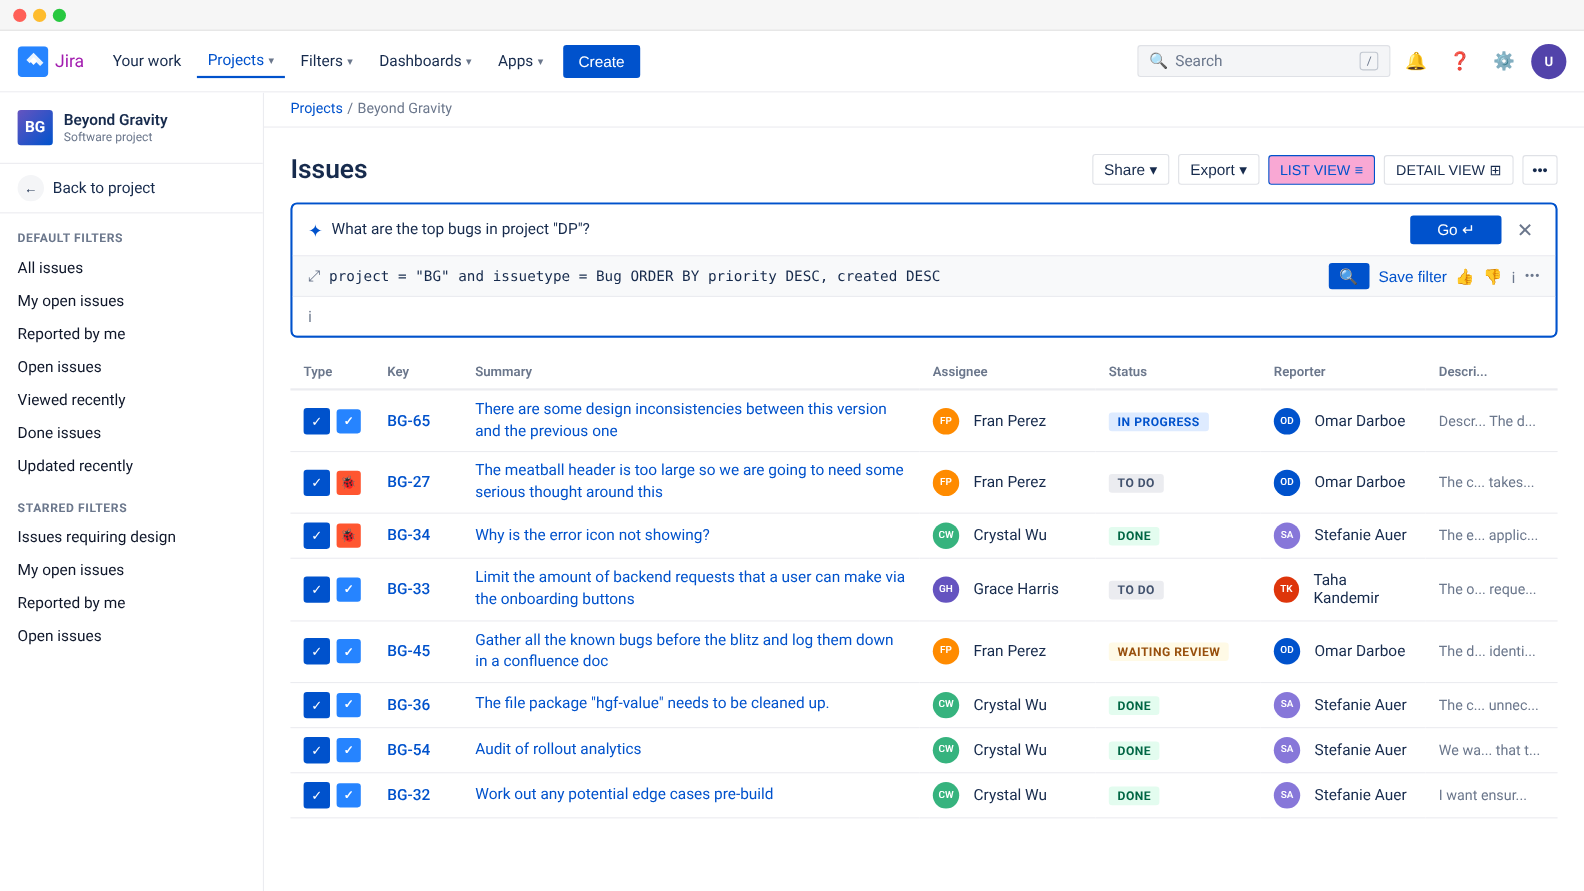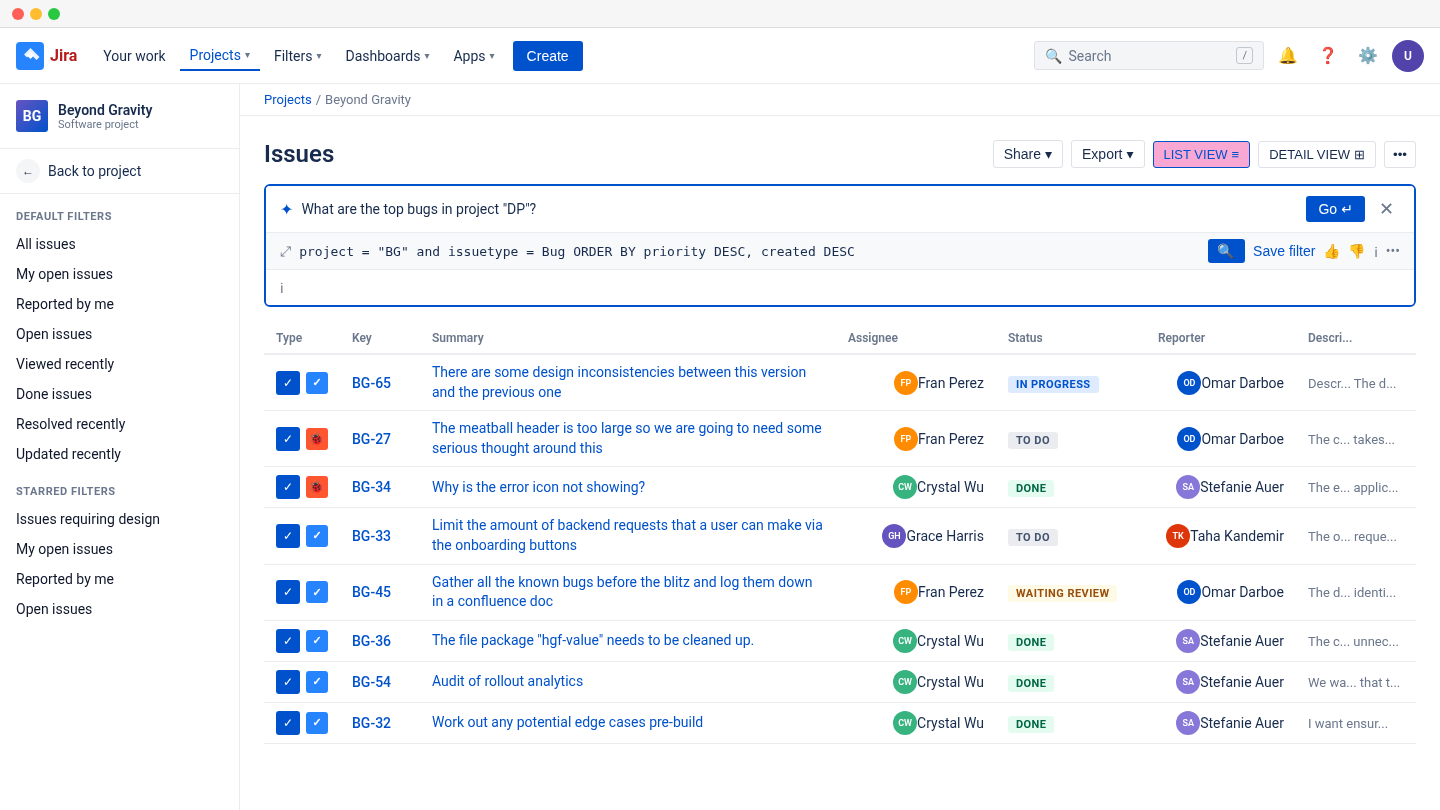--- a/index.html
+++ b/index.html
@@ -2,21 +2,21 @@
 <html><head>
   <meta charset="utf-8">
   <style>
     * { box-sizing: border-box; margin: 0; padding: 0; }
     body { font-family: -apple-system, BlinkMacSystemFont, "Segoe UI", Roboto, sans-serif; font-size: 14px; background: #fff; color: #172b4d; }
 
     
     .topbar { display: flex; align-items: center; height: 56px; background: #fff; border-bottom: 1px solid #ebecf0; padding: 0 16px; gap: 8px; }
     .topbar-logo { display: flex; align-items: center; gap: 6px; margin-right: 8px; }
     .jira-logo-icon { width: 28px; height: 28px; }
-    .jira-logo-text { font-size: 16px; font-weight: 700; color: #b91c1c; }
+    .jira-logo-text { font-size: 16px; font-weight: 400; color: #a21caf; }
     .topbar-nav { display: flex; align-items: center; gap: 4px; flex: 1; }
     .nav-item { padding: 6px 10px; border-radius: 3px; cursor: pointer; font-size: 14px; color: #172b4d; display: flex; align-items: center; gap: 4px; white-space: nowrap; }
     .nav-item.active { color: #0052cc; border-bottom: 2px solid #0052cc; border-radius: 0; }
     .nav-item .chevron { font-size: 10px; color: #6b778c; }
     .btn-create { background: #0052cc; color: #fff; border: none; padding: 7px 14px; border-radius: 3px; font-size: 14px; font-weight: 500; cursor: pointer; margin-left: 4px; }
     .topbar-right { display: flex; align-items: center; gap: 8px; margin-left: auto; }
     .search-box { display: flex; align-items: center; border: 1px solid #dfe1e6; border-radius: 3px; padding: 5px 10px; gap: 6px; background: #f4f5f7; width: 230px; cursor: pointer; }
     .search-placeholder { color: #6b778c; font-size: 14px; flex: 1; }
     .search-slash { border: 1px solid #c1c7d0; border-radius: 3px; padding: 1px 5px; font-size: 11px; color: #6b778c; }
     .icon-btn { width: 32px; height: 32px; border-radius: 50%; display: flex; align-items: center; justify-content: center; cursor: pointer; color: #6b778c; font-size: 16px; }
@@ -47,41 +47,41 @@
     .btn-share, .btn-export { border: 1px solid #dfe1e6; background: #fff; border-radius: 3px; padding: 5px 10px; font-size: 14px; cursor: pointer; display: flex; align-items: center; gap: 4px; color: #172b4d; }
     .view-btn { border: 1px solid #dfe1e6; background: #fff; border-radius: 3px; padding: 5px 10px; font-size: 13px; cursor: pointer; color: #172b4d; display: flex; align-items: center; gap: 4px; }
     .view-btn.active { background: #f9a8d4; border-color: #0052cc; color: #0052cc; }
     .btn-more { border: 1px solid #dfe1e6; background: #fff; border-radius: 3px; padding: 5px 8px; cursor: pointer; color: #172b4d; }
 
     
     .ai-query-box { border: 2px solid #0052cc; border-radius: 6px; margin-bottom: 16px; overflow: hidden; }
     .ai-query-top { display: flex; align-items: center; padding: 10px 14px; gap: 8px; background: #fff; }
     .ai-icon { color: #0052cc; font-size: 16px; }
     .ai-question { flex: 1; font-size: 14px; color: #172b4d; }
-    .btn-go { background: #0052cc; color: #fff; border: none; border-radius: 3px; padding: 5px 12px; cursor: pointer; font-size: 14px; display: flex; align-items: center; gap: 4px; }
+    .btn-go { background: #0052cc; color: #fff; border: none; border-radius: 3px; padding: 5px 24px; cursor: pointer; font-size: 14px; display: flex; align-items: center; gap: 4px; }
     .btn-close-ai { background: none; border: none; cursor: pointer; color: #6b778c; font-size: 18px; padding: 2px 6px; }
     .ai-jql-row { display: flex; align-items: center; padding: 6px 14px; background: #f8f9fa; border-top: 1px solid #ebecf0; gap: 8px; }
     .jql-input { flex: 1; font-family: monospace; font-size: 13px; color: #172b4d; background: transparent; border: none; outline: none; }
     .jql-expand { color: #6b778c; cursor: pointer; font-size: 14px; }
     .btn-search-jql { background: #0052cc; color: #fff; border: none; border-radius: 3px; padding: 4px 10px; cursor: pointer; font-size: 14px; }
     .btn-save-filter { background: none; border: none; color: #0052cc; cursor: pointer; font-size: 14px; font-weight: 500; }
     .ai-info-row { display: flex; align-items: center; padding: 8px 14px; gap: 8px; background: #fff; border-top: 1px solid #ebecf0; }
     .info-icon { color: #6b778c; font-size: 14px; }
     .info-text { font-size: 13px; color: #6b778c; }
 
     
     .issues-table { width: 100%; border-collapse: collapse; }
     .issues-table th { text-align: left; padding: 8px 12px; font-size: 12px; font-weight: 600; color: #6b778c; border-bottom: 2px solid #ebecf0; white-space: nowrap; }
     .issues-table td { padding: 8px 12px; border-bottom: 1px solid #ebecf0; vertical-align: middle; }
     .issue-type-icon { width: 22px; height: 22px; border-radius: 3px; display: flex; align-items: center; justify-content: center; font-size: 12px; }
     .issue-type-bug { background: #ff5630; color: #fff; }
     .issue-type-task { background: #2684ff; color: #fff; }
     .issue-key { color: #0052cc; text-decoration: none; font-size: 14px; font-weight: 500; white-space: nowrap; }
     .issue-summary { color: #0052cc; text-decoration: none; font-size: 14px; line-height: 1.4; }
-    .assignee-cell { display: flex; align-items: center; gap: 0; justify-content: flex-end; }
+    .assignee-cell { display: flex; align-items: center; gap: 13px; }
     .user-avatar { width: 24px; height: 24px; border-radius: 50%; background: #dfe1e6; overflow: hidden; display: flex; align-items: center; justify-content: center; font-size: 10px; }
     .status-badge { padding: 2px 8px; border-radius: 3px; font-size: 11px; font-weight: 700; letter-spacing: 0.04em; text-transform: uppercase; white-space: nowrap; }
     .status-inprogress { background: #deebff; color: #0052cc; }
     .status-todo { background: #ebecf0; color: #42526e; }
     .status-done { background: #e3fcef; color: #006644; }
     .status-waitingreview { background: #fffae6; color: #974f0c; }
     .checkbox-cell { width: 24px; height: 24px; border-radius: 3px; border: 2px solid #0052cc; background: #0052cc; display: flex; align-items: center; justify-content: center; color: #fff; font-size: 12px; }
     .col-type { width: 50px; }
     .col-key { width: 80px; }
     .col-summary { min-width: 300px; }
@@ -167,21 +167,20 @@
       <span>Back to project</span>
     </div>
 
     <div class="sidebar-section-title">DEFAULT FILTERS</div>
     <div class="sidebar-item">All issues</div>
     <div class="sidebar-item">My open issues</div>
     <div class="sidebar-item">Reported by me</div>
     <div class="sidebar-item">Open issues</div>
     <div class="sidebar-item">Viewed recently</div>
     <div class="sidebar-item">Done issues</div>
-    <div class="sidebar-item">Resolved recently</div>
     <div class="sidebar-item">Updated recently</div>
 
     <div class="sidebar-section-title">STARRED FILTERS</div>
     <div class="sidebar-item">Issues requiring design</div>
     <div class="sidebar-item">My open issues</div>
     <div class="sidebar-item">Reported by me</div>
     <div class="sidebar-item">Open issues</div>
   </aside>
 
   <main class="main">

